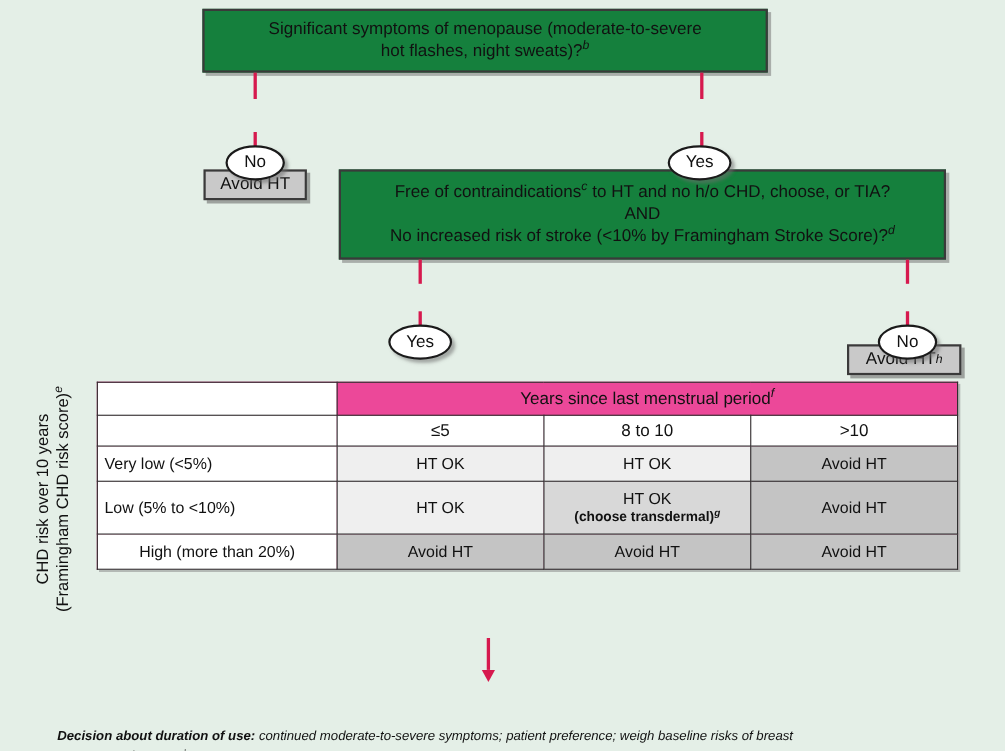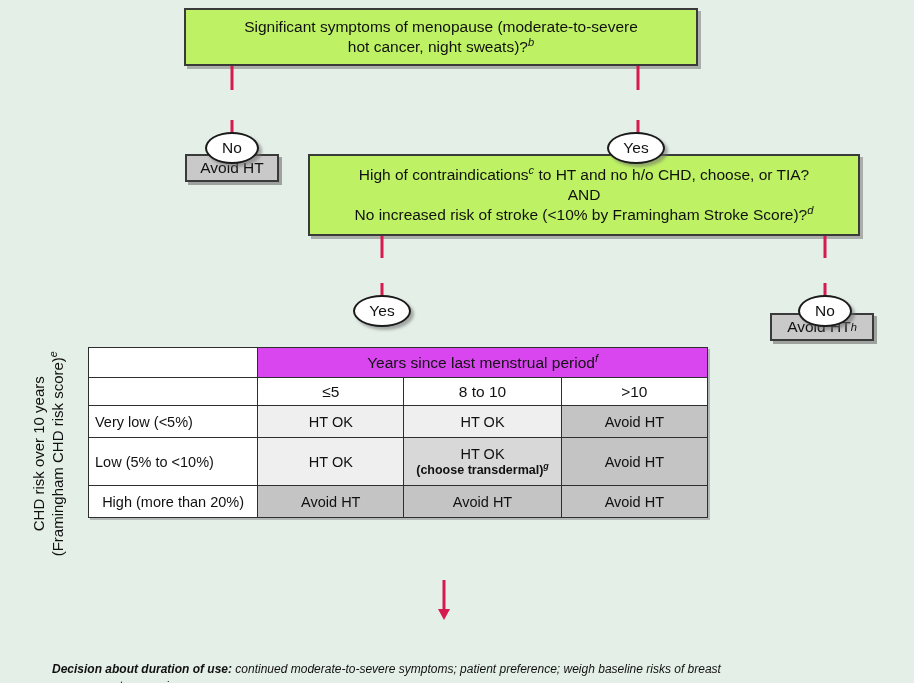--- a/index.html
+++ b/index.html
@@ -9,21 +9,21 @@
     font-family:"Liberation Sans","DejaVu Sans",sans-serif;
     color:#111;
     position:relative;
     overflow:hidden;
   }
   .canvas{position:absolute;inset:0;}
 
   
   .qbox{
     position:absolute;
-    background:#bef264;
+    background:#15803d;
     border:2px solid #3a3a3a;
     box-shadow:3px 3px 0 rgba(120,120,120,.55);
     display:flex;align-items:center;justify-content:center;
     text-align:center;
     font-size:15.5px;
     line-height:1.3;
     box-sizing:border-box;
   }
   .qbox .inner{padding:0 8px;width:100%;}
 
@@ -67,23 +67,23 @@
     border-right:6.5px solid transparent;
     border-top:11px solid #d6194e;
   }
 
   sup{font-size:.72em;font-style:italic;vertical-align:super;line-height:0;}
 
   
   .risk-table{
     position:absolute;
     left:88px;top:347px;
-    width:620px;
+    width:783px;
     border-collapse:collapse;
-    background:#d946ef;
+    background:#ec4899;
     font-size:14.5px;
     box-shadow:2px 2px 0 rgba(120,120,120,.45);
     padding-left:28px;
   }
   .risk-table td,.risk-table th{
     border:1.5px solid #2e2e2e;
     padding:3px 6px;
     box-sizing:border-box;
     font-weight:normal;
   }
@@ -125,21 +125,21 @@
   .footer b{font-weight:bold;}
 </style>
 </head>
 <body>
 
 <div class="canvas">
 
   <div class="qbox" style="left:184px;top:8px;width:514px;height:58px;">
     <div class="inner">
       <span>Significant symptoms of menopause (moderate-to-severe</span><br>
-      <span>hot cancer, night sweats)?</span><sup>b</sup>
+      <span>hot flashes, night sweats)?</span><sup>b</sup>
     </div>
   </div>
 
   <div class="arrow" style="left:225px;top:66px;width:14px;height:24px;">
     <div class="shaft" style="height:24px;"></div>
   </div>
   <div class="arrow" style="left:631px;top:66px;width:14px;height:24px;">
     <div class="shaft" style="height:24px;"></div>
   </div>
 
@@ -160,21 +160,21 @@
     <div class="shaft" style="height:23px;"></div>
     <div class="head"></div>
   </div>
 
   <div class="graybox" style="left:185px;top:154px;width:94px;height:28px;">
     <span>Avoid HT</span>
   </div>
 
   <div class="qbox" style="left:308px;top:154px;width:552px;height:82px;">
     <div class="inner">
-      <span>High of contraindications</span><sup>c</sup><span> to HT and no h/o CHD, choose, or TIA?</span><br>
+      <span>Free of contraindications</span><sup>c</sup><span> to HT and no h/o CHD, choose, or TIA?</span><br>
       <span>AND</span><br>
       <span>No increased risk of stroke (&lt;10% by Framingham Stroke Score)?</span><sup>d</sup>
     </div>
   </div>
 
   <div class="arrow" style="left:375px;top:236px;width:14px;height:22px;">
     <div class="shaft" style="height:22px;"></div>
   </div>
   <div class="arrow" style="left:818px;top:236px;width:14px;height:22px;">
     <div class="shaft" style="height:22px;"></div>

